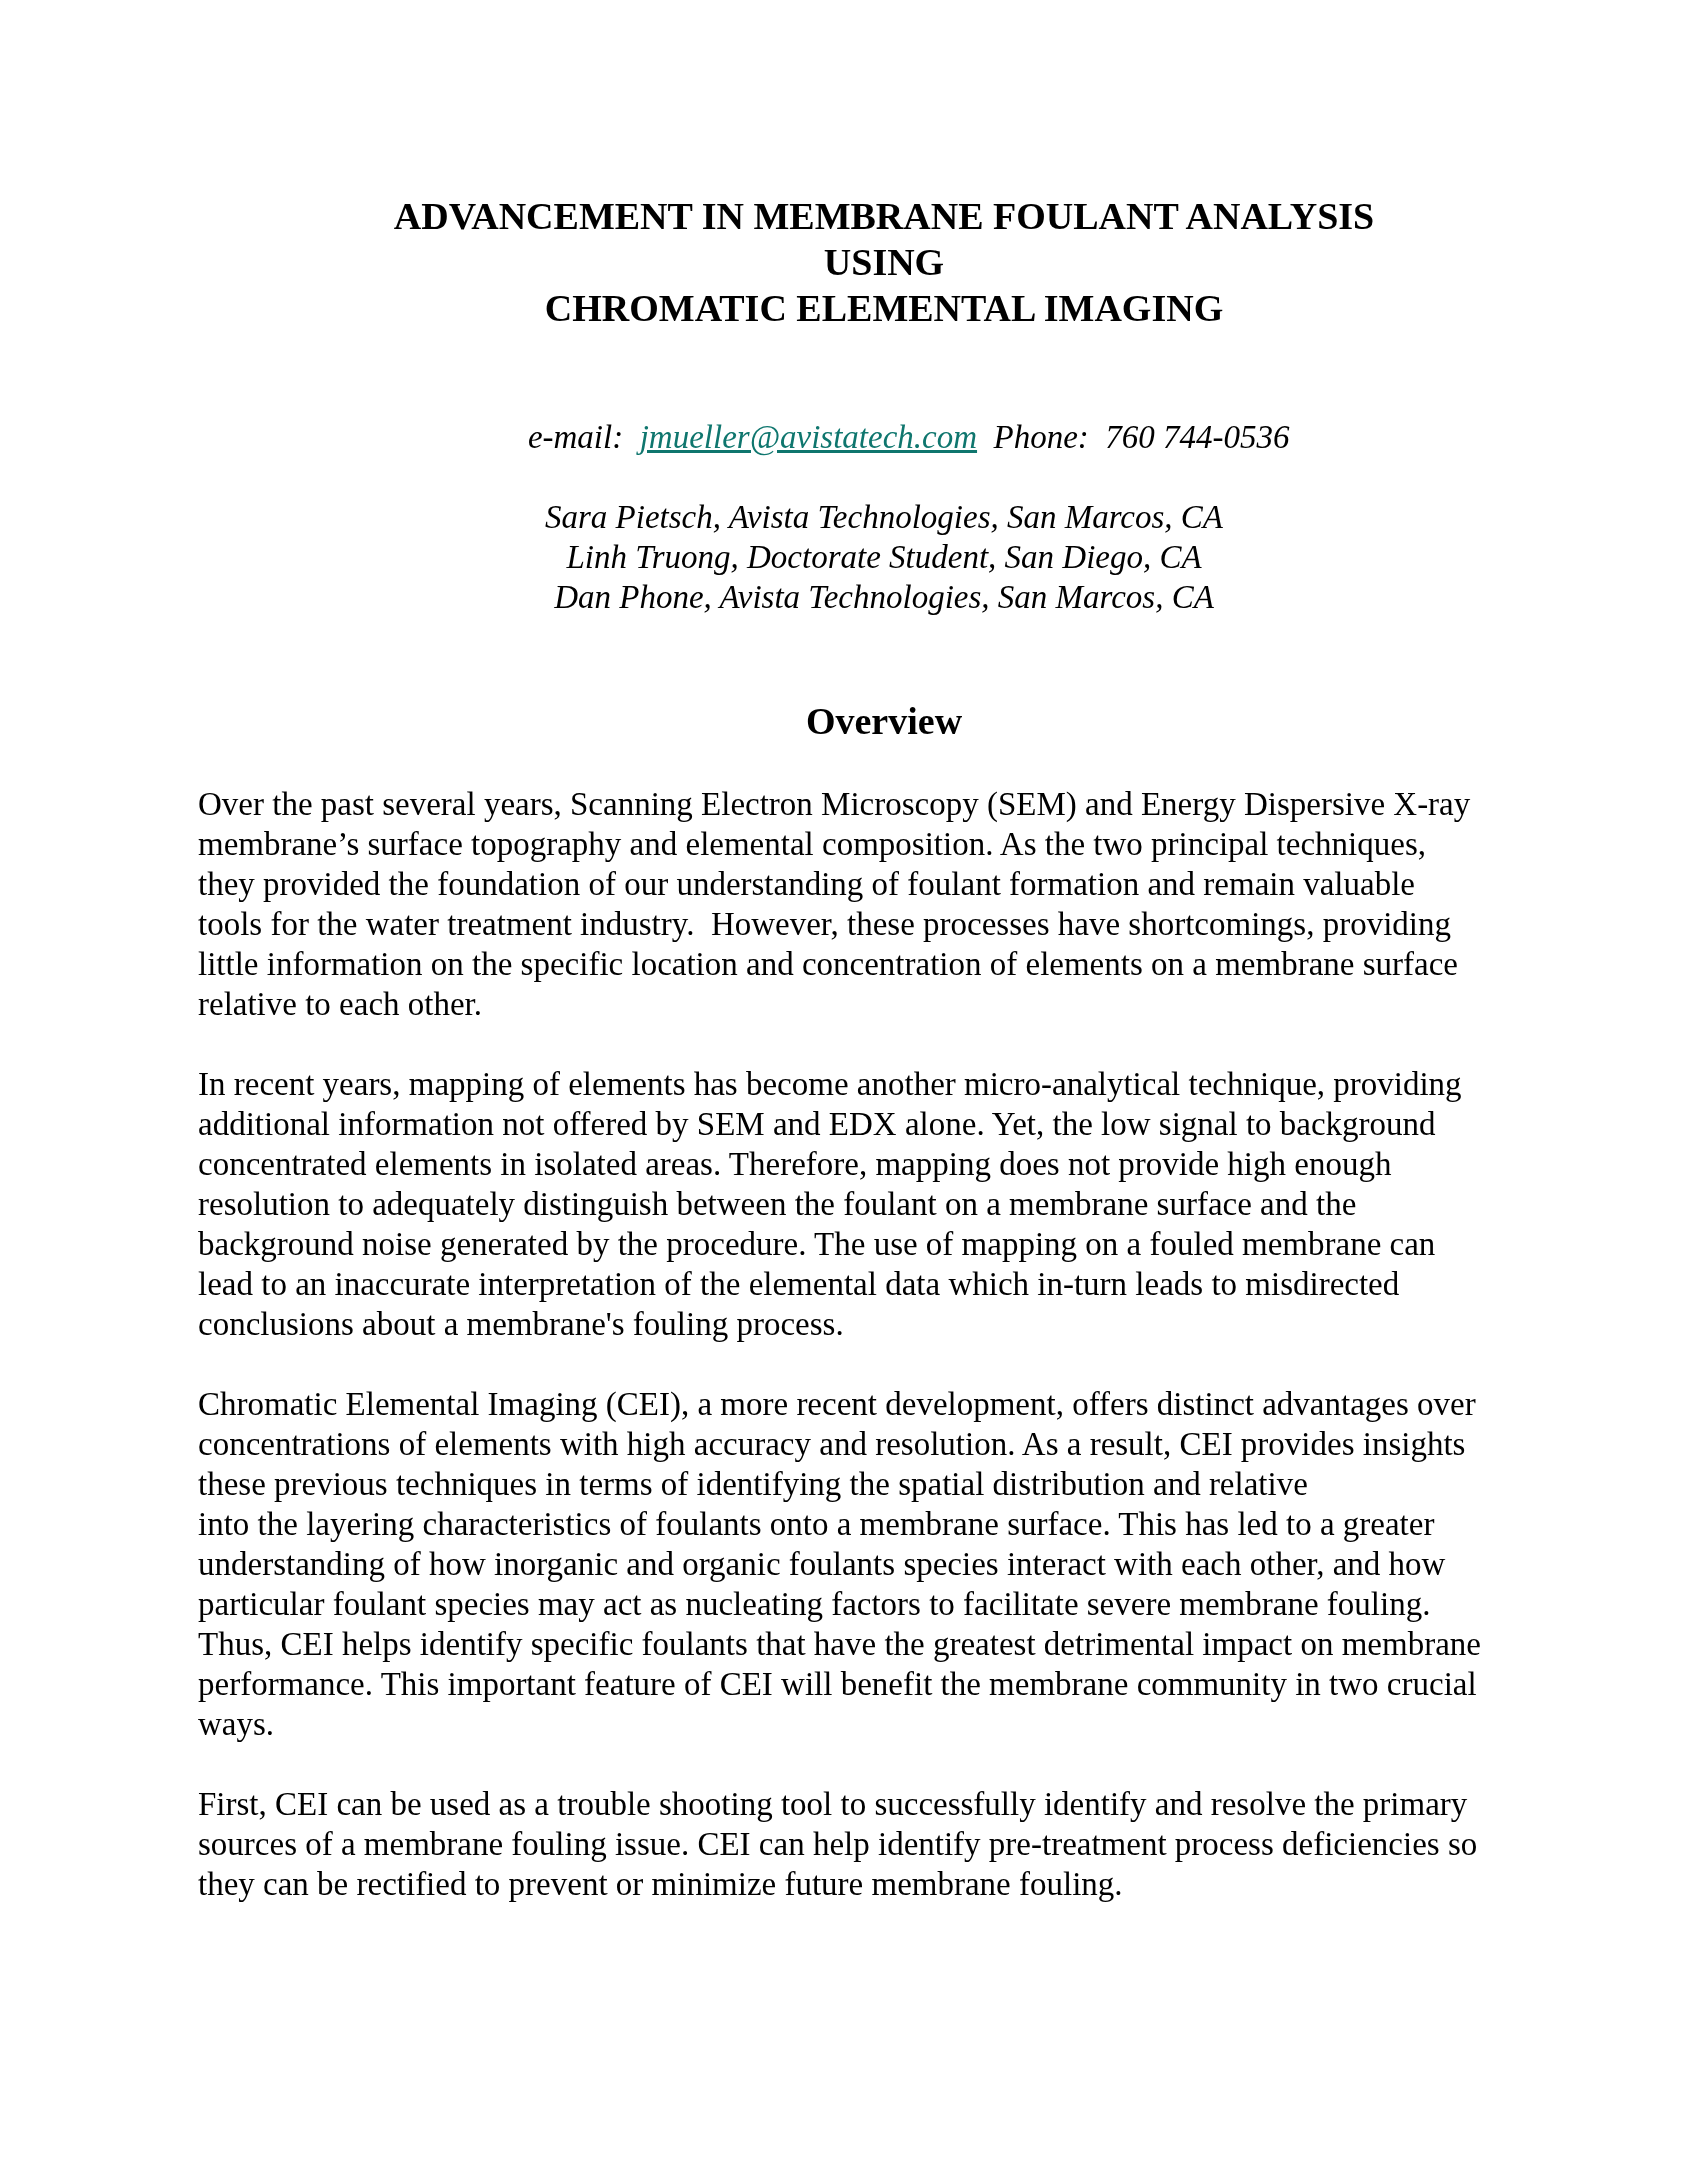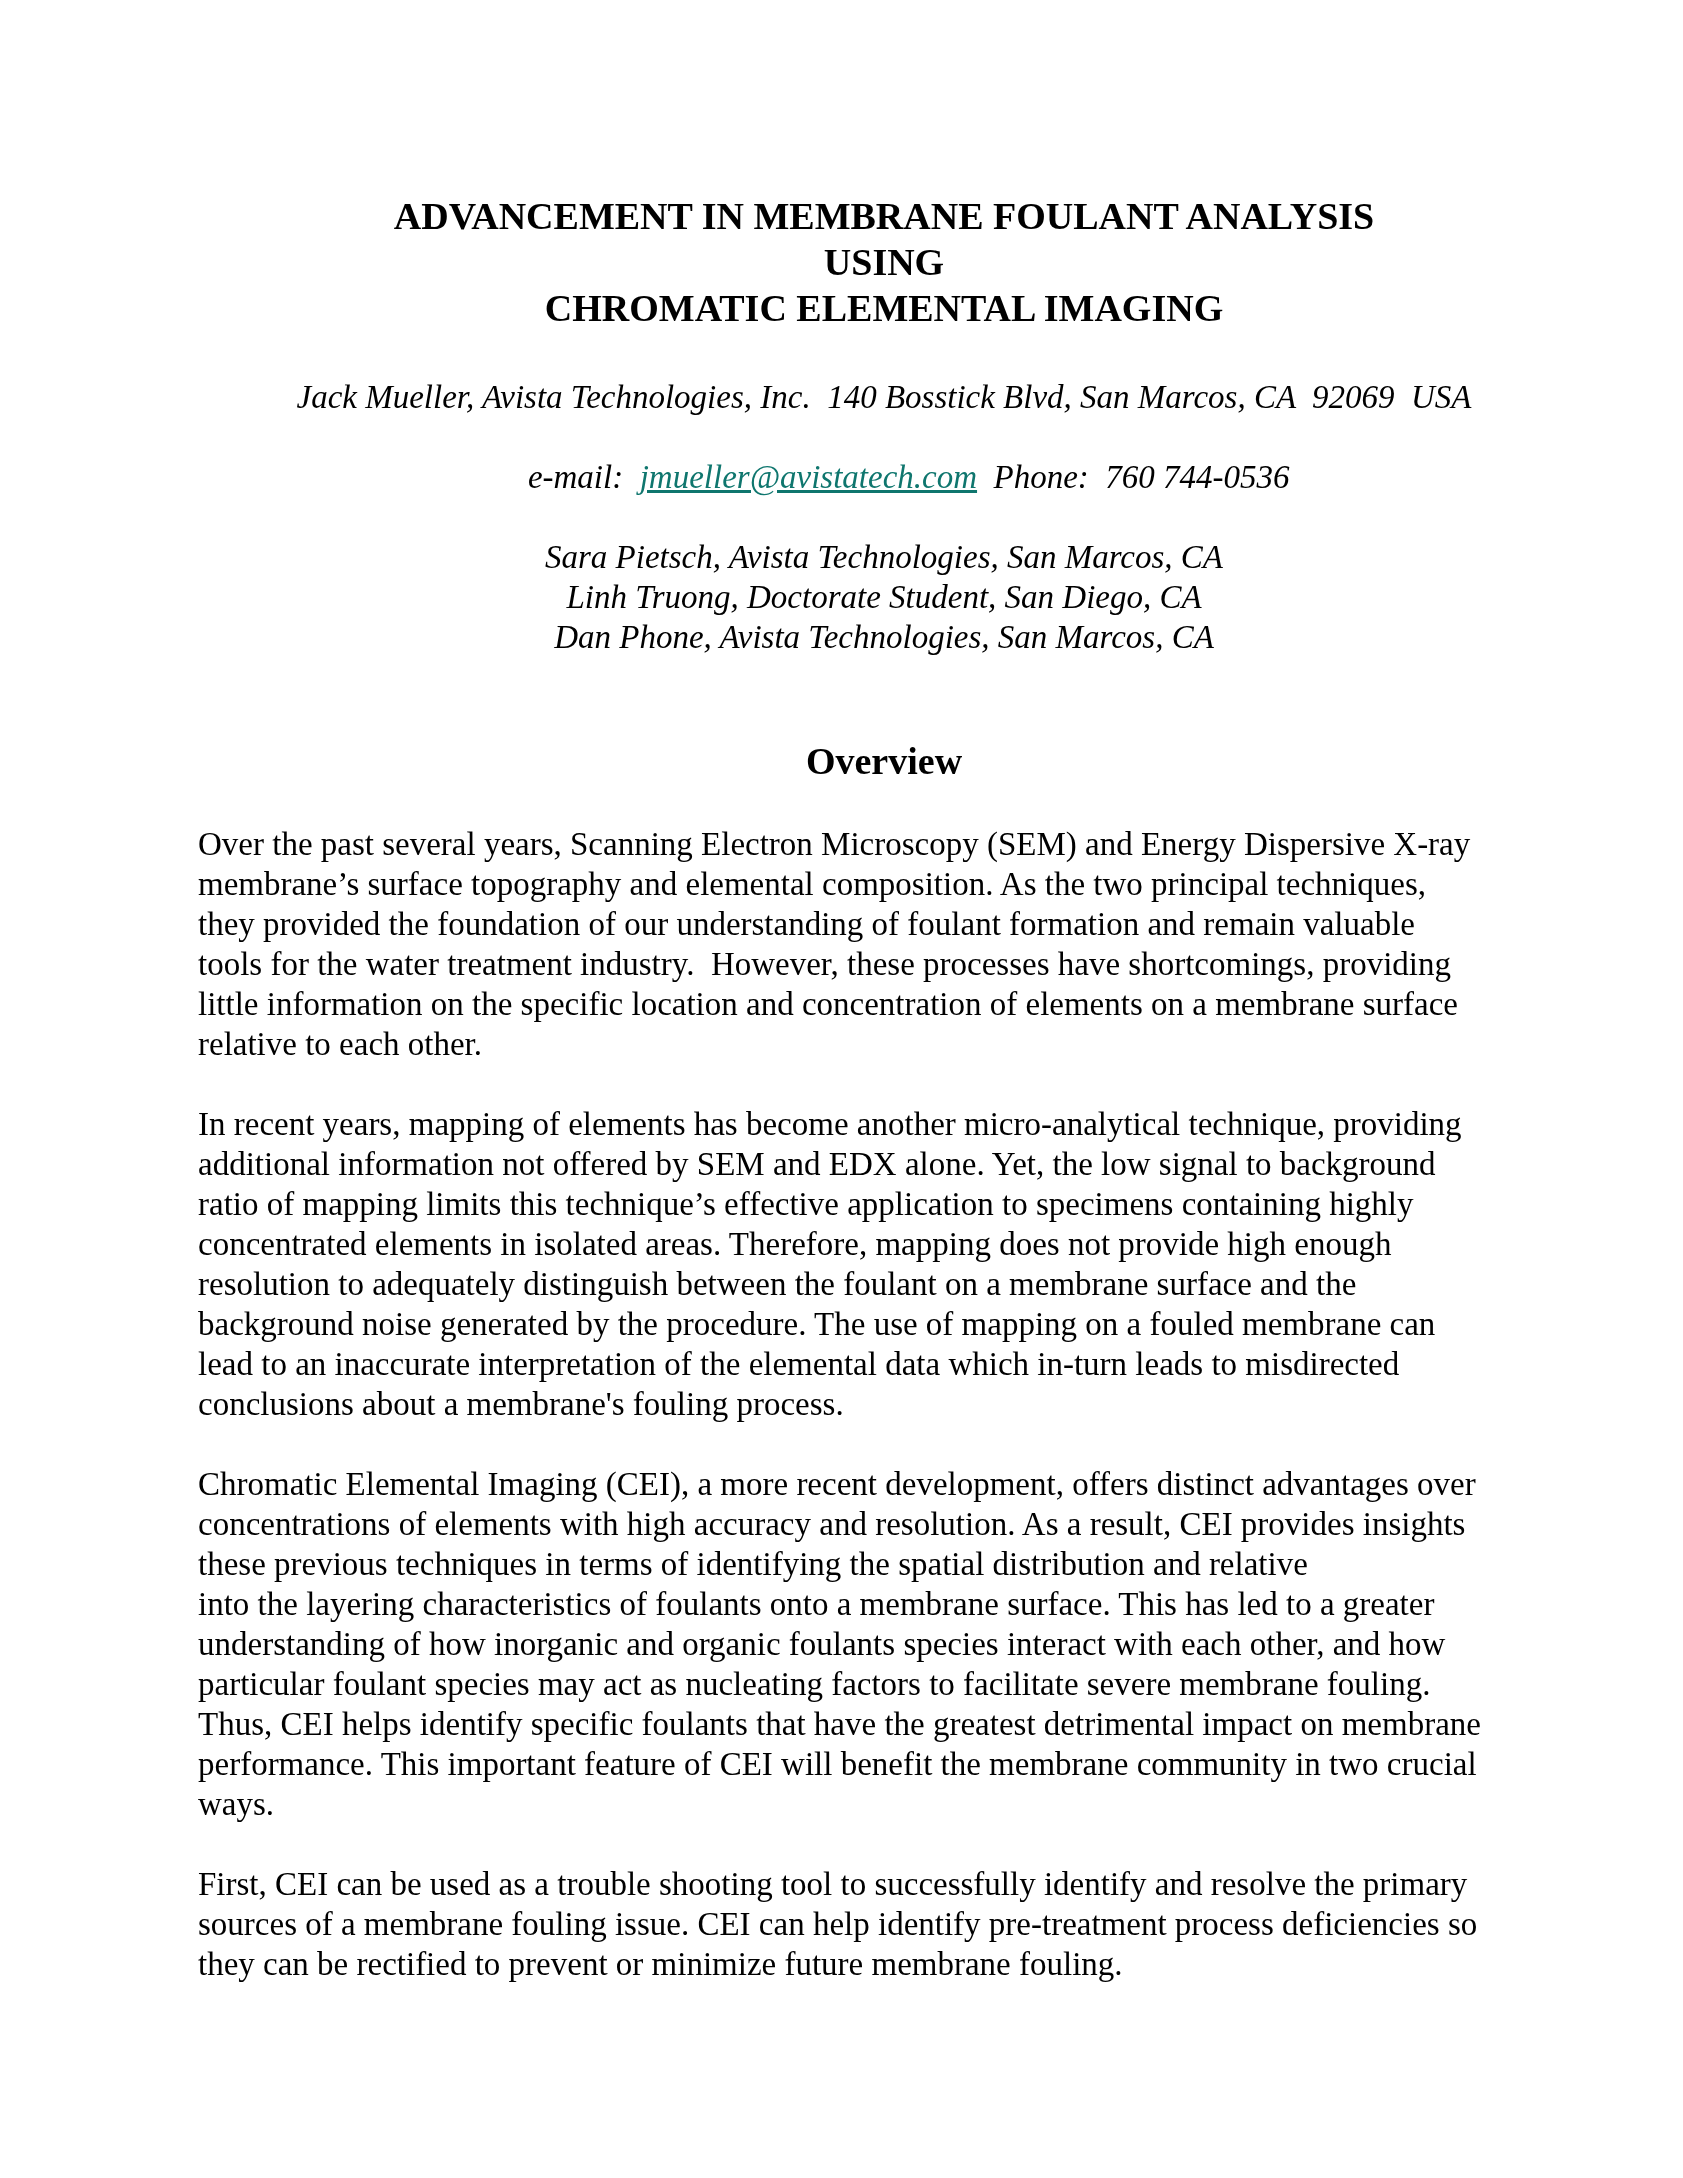--- a/index.html
+++ b/index.html
@@ -72,21 +72,20 @@
 
 <div class="page">
 
   <header class="title-block">
       <div class="line">ADVANCEMENT IN MEMBRANE FOULANT ANALYSIS</div>
       <div class="line">USING</div>
       <div class="line">CHROMATIC ELEMENTAL IMAGING</div>
     </header>
 
   <section class="authors-block">
-    <div class="line">Jack Mueller, Avista Technologies, Inc.  140 Bosstick Blvd, San Marcos, CA  92069  USA</div>
     <div class="line">
       <span>e-mail:  </span><a class="email-link">jmueller@avistatech.com</a><span>  Phone:  760 744-0536</span>
     </div>
     <div class="line">Sara Pietsch, Avista Technologies, San Marcos, CA</div>
     <div class="line">Linh Truong, Doctorate Student, San Diego, CA</div>
     <div class="line">Dan Phone, Avista Technologies, San Marcos, CA</div>
   </section>
 
   <h2 class="section-heading">Overview</h2>
 
@@ -95,21 +94,20 @@
         <div class="line">Over the past several years, Scanning Electron Microscopy (SEM) and Energy Dispersive X-ray</div>
         <div class="line">membrane’s surface topography and elemental composition. As the two principal techniques,</div>
         <div class="line">they provided the foundation of our understanding of foulant formation and remain valuable</div>
         <div class="line">tools for the water treatment industry.  However, these processes have shortcomings, providing</div>
         <div class="line">little information on the specific location and concentration of elements on a membrane surface</div>
         <div class="line">relative to each other.</div>
       </div>
     <div class="paragraph">
         <div class="line">In recent years, mapping of elements has become another micro-analytical technique, providing</div>
         <div class="line">additional information not offered by SEM and EDX alone. Yet, the low signal to background</div>
-        <div class="line">ratio of mapping limits this technique’s effective application to specimens containing highly</div>
         <div class="line">concentrated elements in isolated areas. Therefore, mapping does not provide high enough</div>
         <div class="line">resolution to adequately distinguish between the foulant on a membrane surface and the</div>
         <div class="line">background noise generated by the procedure. The use of mapping on a fouled membrane can</div>
         <div class="line">lead to an inaccurate interpretation of the elemental data which in-turn leads to misdirected</div>
         <div class="line">conclusions about a membrane's fouling process.</div>
       </div>
     <div class="paragraph">
         <div class="line">Chromatic Elemental Imaging (CEI), a more recent development, offers distinct advantages over</div>
         <div class="line">concentrations of elements with high accuracy and resolution. As a result, CEI provides insights</div>
         <div class="line">these previous techniques in terms of identifying the spatial distribution and relative</div>

